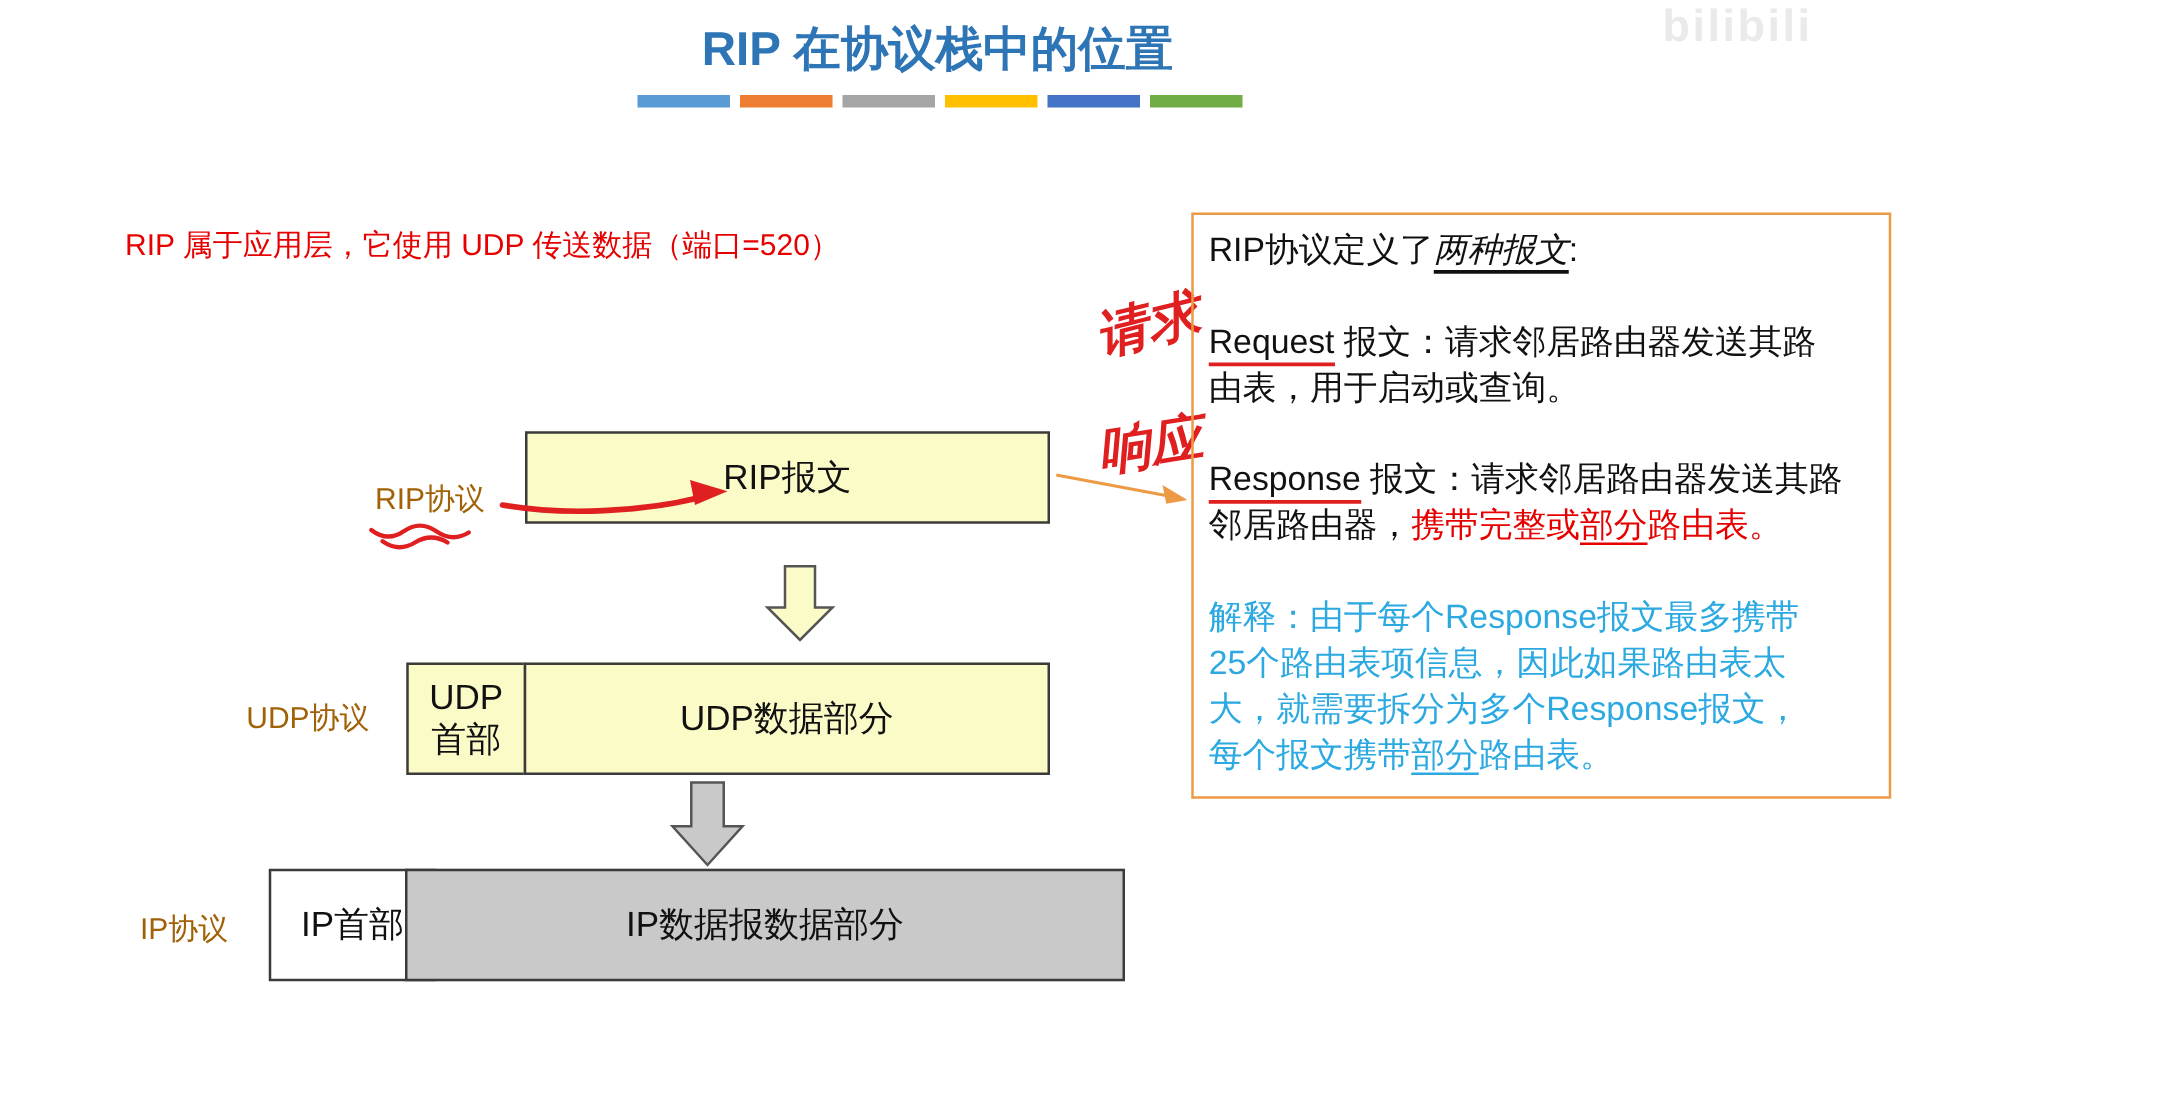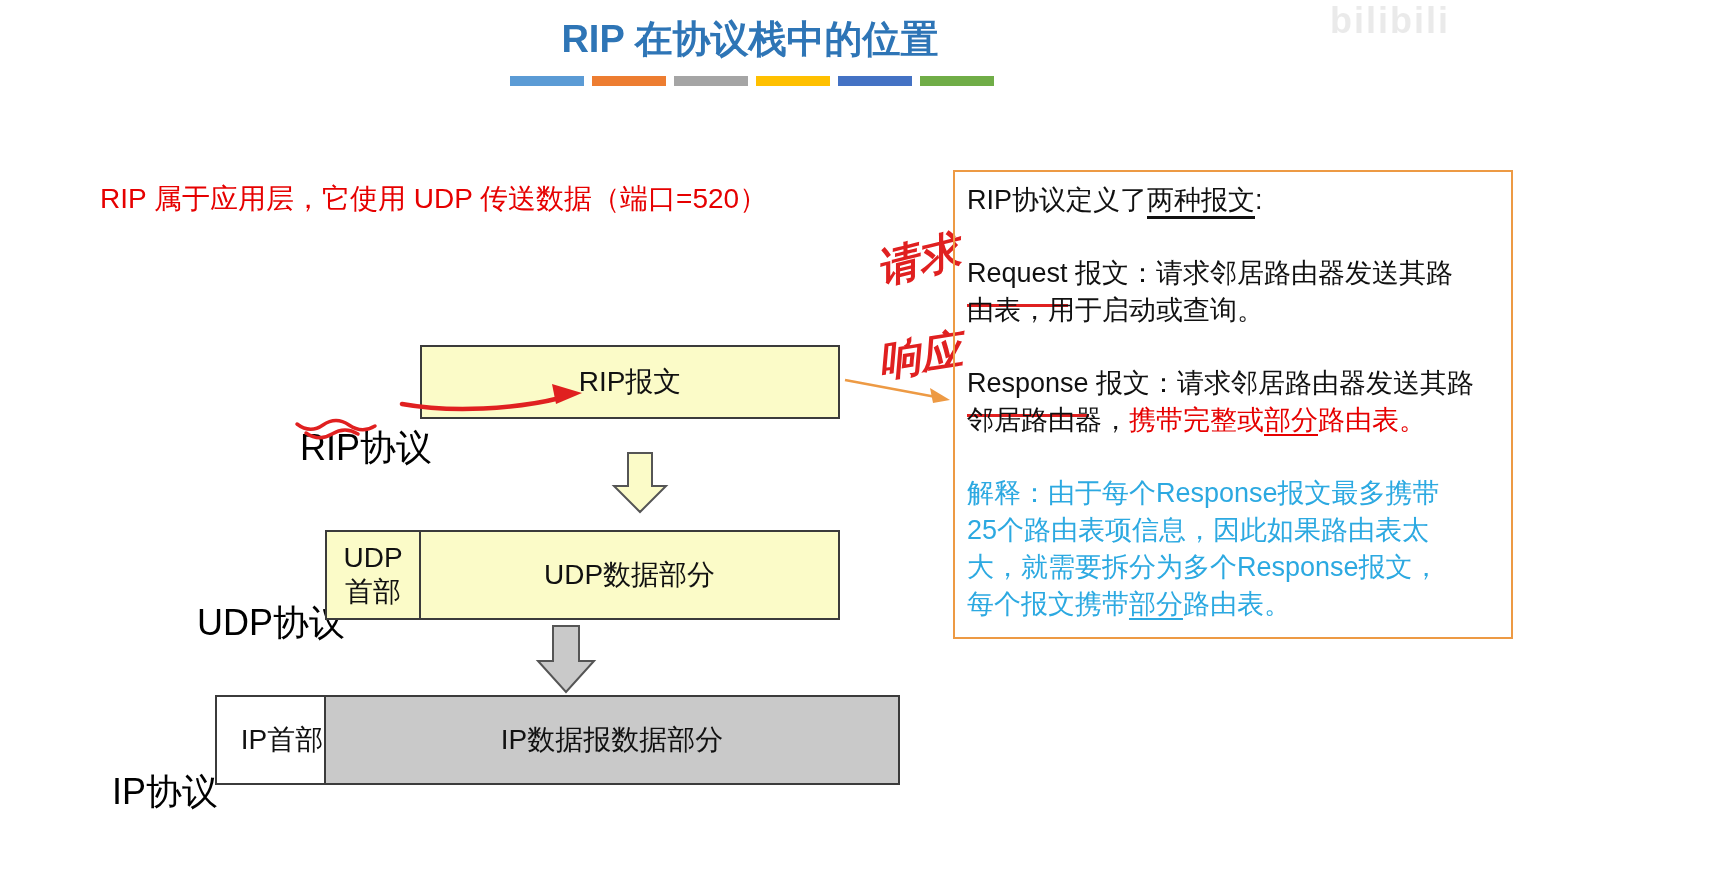--- a/index.html
+++ b/index.html
@@ -7,37 +7,37 @@
   .page{position:relative;width:1733px;height:881px;background:#fff;overflow:hidden;}
 
   .watermark{position:absolute;top:0;left:1330px;font-size:36px;font-weight:bold;
     color:rgba(195,195,195,0.35);letter-spacing:2px;}
 
   .title{position:absolute;top:14px;left:0;width:1500px;text-align:center;
     font-size:38px;font-weight:bold;color:#2e75b6;}
   .bars{position:absolute;top:76px;left:510px;display:flex;gap:8px;}
   .bars span{width:74px;height:10px;display:block;background:#999;}
 
-  .intro{position:absolute;left:100px;top:180px;font-size:28px;color:#e60000;}
+  .intro{position:absolute;left:100px;top:180px;font-size:24px;color:#e60000;}
 
-  .plabel{position:absolute;font-size:36px;color:#000000;white-space:nowrap;margin-top:41px;}
+  .plabel{position:absolute;font-size:24px;color:#a16207;white-space:nowrap;}
   .box{position:absolute;border:2px solid #3b3b3b;display:flex;align-items:center;
     justify-content:center;font-size:28px;color:#111;box-sizing:border-box;
     text-align:center;line-height:34px;}
   .yellow{background:#fbfbc8;}
   .grayfill{background:#c9c9c9;}
   .whitefill{background:#ffffff;}
 
   .infobox{position:absolute;left:953px;top:170px;width:560px;box-sizing:border-box;
     border:2px solid #ed9a44;padding:10px 12px 14px 12px;font-size:27px;
     line-height:37px;color:#111;}
   .para{margin:0 0 36px 0;}
   .para:last-child{margin:0;}
-  .u-black{border-bottom:3px solid #111;padding-bottom:1px;}
-  .kw{border-bottom:3px solid #e02020;padding-bottom:16px;}
+  .u-black{border-bottom:3px solid #111;padding-bottom:1px;font-style:italic;}
+  .kw{border-bottom:3px solid #e02020;padding-bottom:2px;}
   .red{color:#e60000;}
   .red-u{color:#e60000;text-decoration:underline;text-decoration-thickness:2px;text-underline-offset:5px;}
   .blue{color:#2ca9e1;}
   .blue-u{color:#2ca9e1;text-decoration:underline;text-decoration-thickness:2px;text-underline-offset:5px;}
 
   .hand{position:absolute;color:#e02020;font-size:42px;font-weight:bold;
     font-family:"DejaVu Serif",serif;font-style:italic;}
 
   svg.overlay{position:absolute;left:0;top:0;pointer-events:none;}
 </style>

